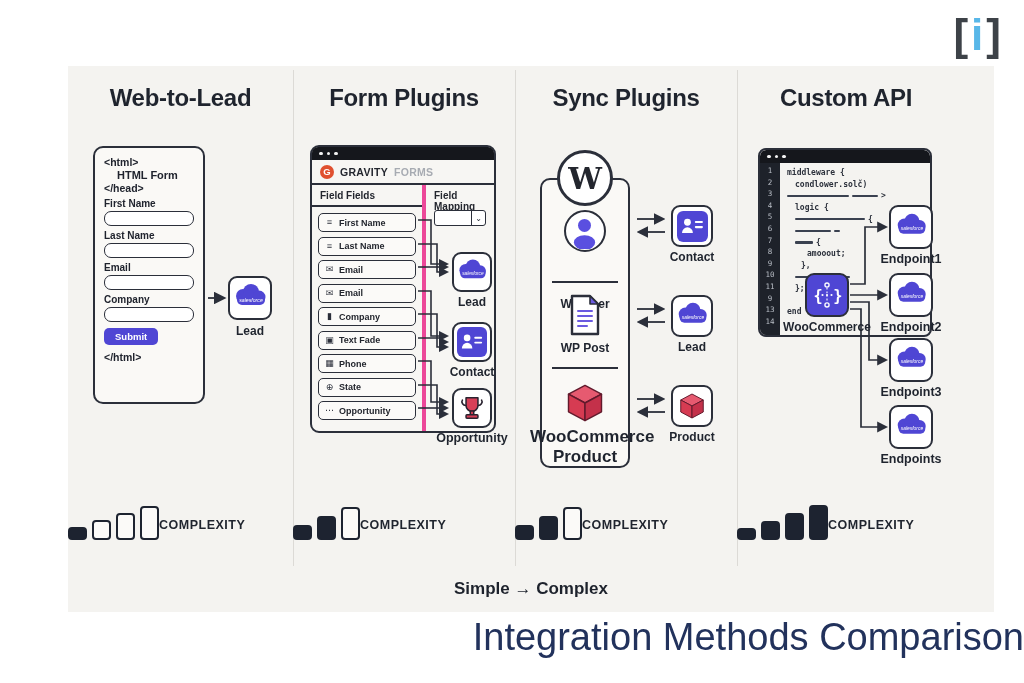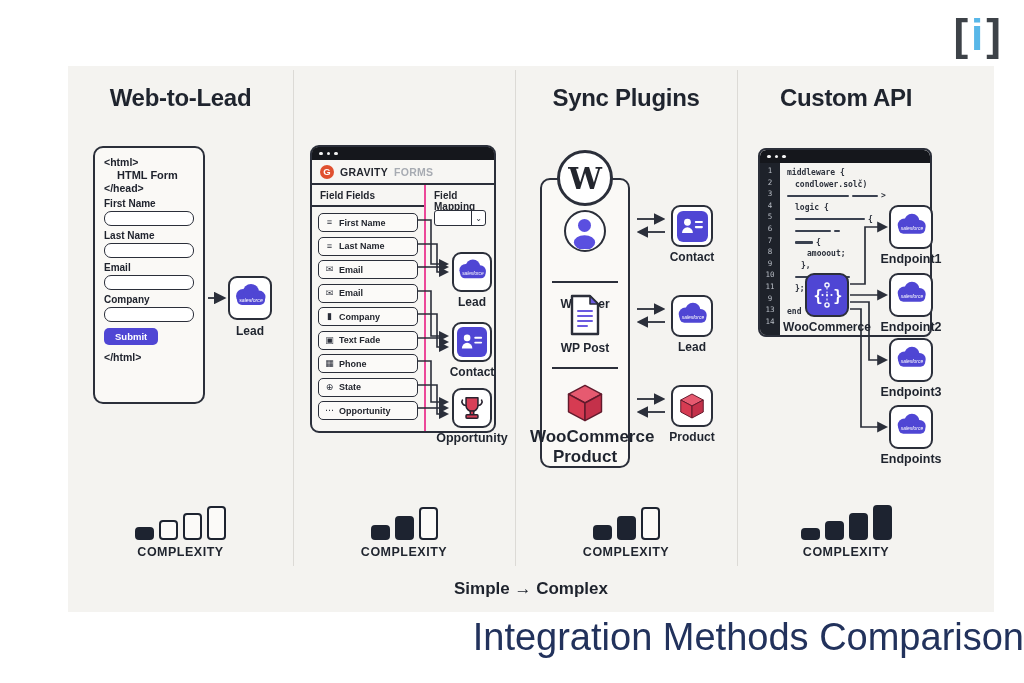--- a/index.html
+++ b/index.html
@@ -36,21 +36,21 @@
 
   
   .gf-window { position:absolute; left:17px; top:79px; width:186px; height:288px; background:#f7f6f3; border:2px solid #2b2f3a; border-radius:9px; }
   .titlebar { height:13px; background:#15171c; border-radius:6px 6px 0 0; display:flex; align-items:center; padding-left:7px; gap:4px; }
   .dot { width:3.5px; height:3.5px; border-radius:50%; background:#f2f2f2; }
   .gf-appbar { height:25px; border-bottom:2px solid #2b2f3a; display:flex; align-items:center; padding-left:8px; gap:6px; }
   .gf-logo { width:14px; height:14px; border-radius:50%; background:#e0502f; color:#fff; font-size:9.5px; font-weight:800; display:flex; align-items:center; justify-content:center; }
   .gf-bold { font-size:10.5px; font-weight:800; color:#23262e; letter-spacing:0.3px; }
   .gf-light { font-size:10.5px; font-weight:600; color:#a7abb2; letter-spacing:0.3px; }
   .gf-body { position:relative; height:246px; }
-  .gf-left { position:absolute; left:0; top:0; width:114px; height:246px; border-right:2px solid #ec4899; }
+  .gf-left { position:absolute; left:0; top:0; width:114px; height:246px; border-right:4px solid #ec4899; }
   .pane-header { height:22px; padding:5px 8px 0; font-size:10px; font-weight:800; color:#23262e; }
   .gf-left .pane-header { border-bottom:2px solid #2b2f3a; }
   .pill-stack { padding:6px; }
   .pill { height:19px; margin-bottom:4.5px; background:#fbfaf8; border:1.5px solid #2b2f3a; border-radius:5px; display:flex; align-items:center; padding:0 6px; gap:5px; }
   .pill .pic { font-size:9px; line-height:1; color:#2b2f3a; width:9px; text-align:center; }
   .pill .ptx { font-size:9px; font-weight:700; color:#23262e; white-space:nowrap; }
   .gf-right { position:absolute; left:114px; top:0; right:0; }
   .dropdown { position:relative; margin:3px 8px 0; height:16px; background:#fff; border:1.5px solid #2b2f3a; border-radius:3px; }
   .dd-chev { position:absolute; right:0; top:0; bottom:0; width:14px; border-left:1.5px solid #2b2f3a; font-size:8px; display:flex; align-items:center; justify-content:center; color:#2b2f3a; }
 
@@ -66,21 +66,21 @@
   .editor { position:absolute; left:21px; top:82px; width:174px; height:189px; border:2px solid #2b2f3a; border-radius:8px; background:#f4f3f0; overflow:hidden; }
   .ed-body { display:flex; height:172px; }
   .gutter { width:20px; background:#1e222a; padding-top:3px; }
   .gutter div { font-family:"DejaVu Sans Mono","Liberation Mono",monospace; font-size:7.5px; color:#b9bec6; text-align:center; height:11.6px; }
   .codearea { flex:1; padding:4px 7px; font-family:"DejaVu Sans Mono","Liberation Mono",monospace; font-size:8px; font-weight:700; color:#2c313c; }
   .cl { height:11.6px; display:flex; align-items:center; gap:3px; white-space:nowrap; }
   .dash { display:inline-block; height:2.5px; background:#3a4150; border-radius:1px; }
   .mw-box { position:absolute; left:68px; top:207px; width:44px; height:44px; background:#4f46d4; border:2px solid #2b2f3a; border-radius:9px; display:flex; align-items:center; justify-content:center; z-index:3; }
 
   
-  .cx { position:absolute; left:0; right:0; top:438px; display:flex; flex-direction:column; align-items:center; }
+  .cx { position:absolute; left:0; right:0; top:438px; display:flex; flex-direction:row; align-items:center; }
   .cx-bars { display:flex; align-items:flex-end; gap:5px; height:36px; }
   .cx-bar { width:19px; border:2.5px solid #1d2330; border-radius:4px; background:#fbfaf8; }
   .cx-bar.f { background:#1d2330; }
   .cx-label { margin-top:5px; font-size:12.5px; font-weight:800; letter-spacing:0.5px; color:#1f242e; }
 
   
   .subtitle { position:absolute; left:0; right:0; top:513px; text-align:center; font-size:17px; font-weight:700; color:#1d222c; }
   .main-title { position:absolute; left:0; right:0; top:616px; text-align:right; font-size:38px; font-weight:500; color:#22325c; }
 </style>
 </head>
@@ -143,20 +143,21 @@
           <div class="cx-bar f" style="height:13px;"></div>
           <div class="cx-bar" style="height:20px;"></div>
           <div class="cx-bar" style="height:27px;"></div>
           <div class="cx-bar" style="height:34px;"></div>
         </div>
         <div class="cx-label">COMPLEXITY</div>
       </div>
     </div>
 
     <div class="col" style="left:225px; width:222px;">
+      <h2>Form Plugins</h2>
 
       <div class="gf-window">
         <div class="titlebar">
           <span class="dot"></span>
           <span class="dot"></span>
           <span class="dot"></span>
         </div>
         <div class="gf-appbar">
           <span class="gf-logo">G</span>
           <span class="gf-bold">GRAVITY</span>

